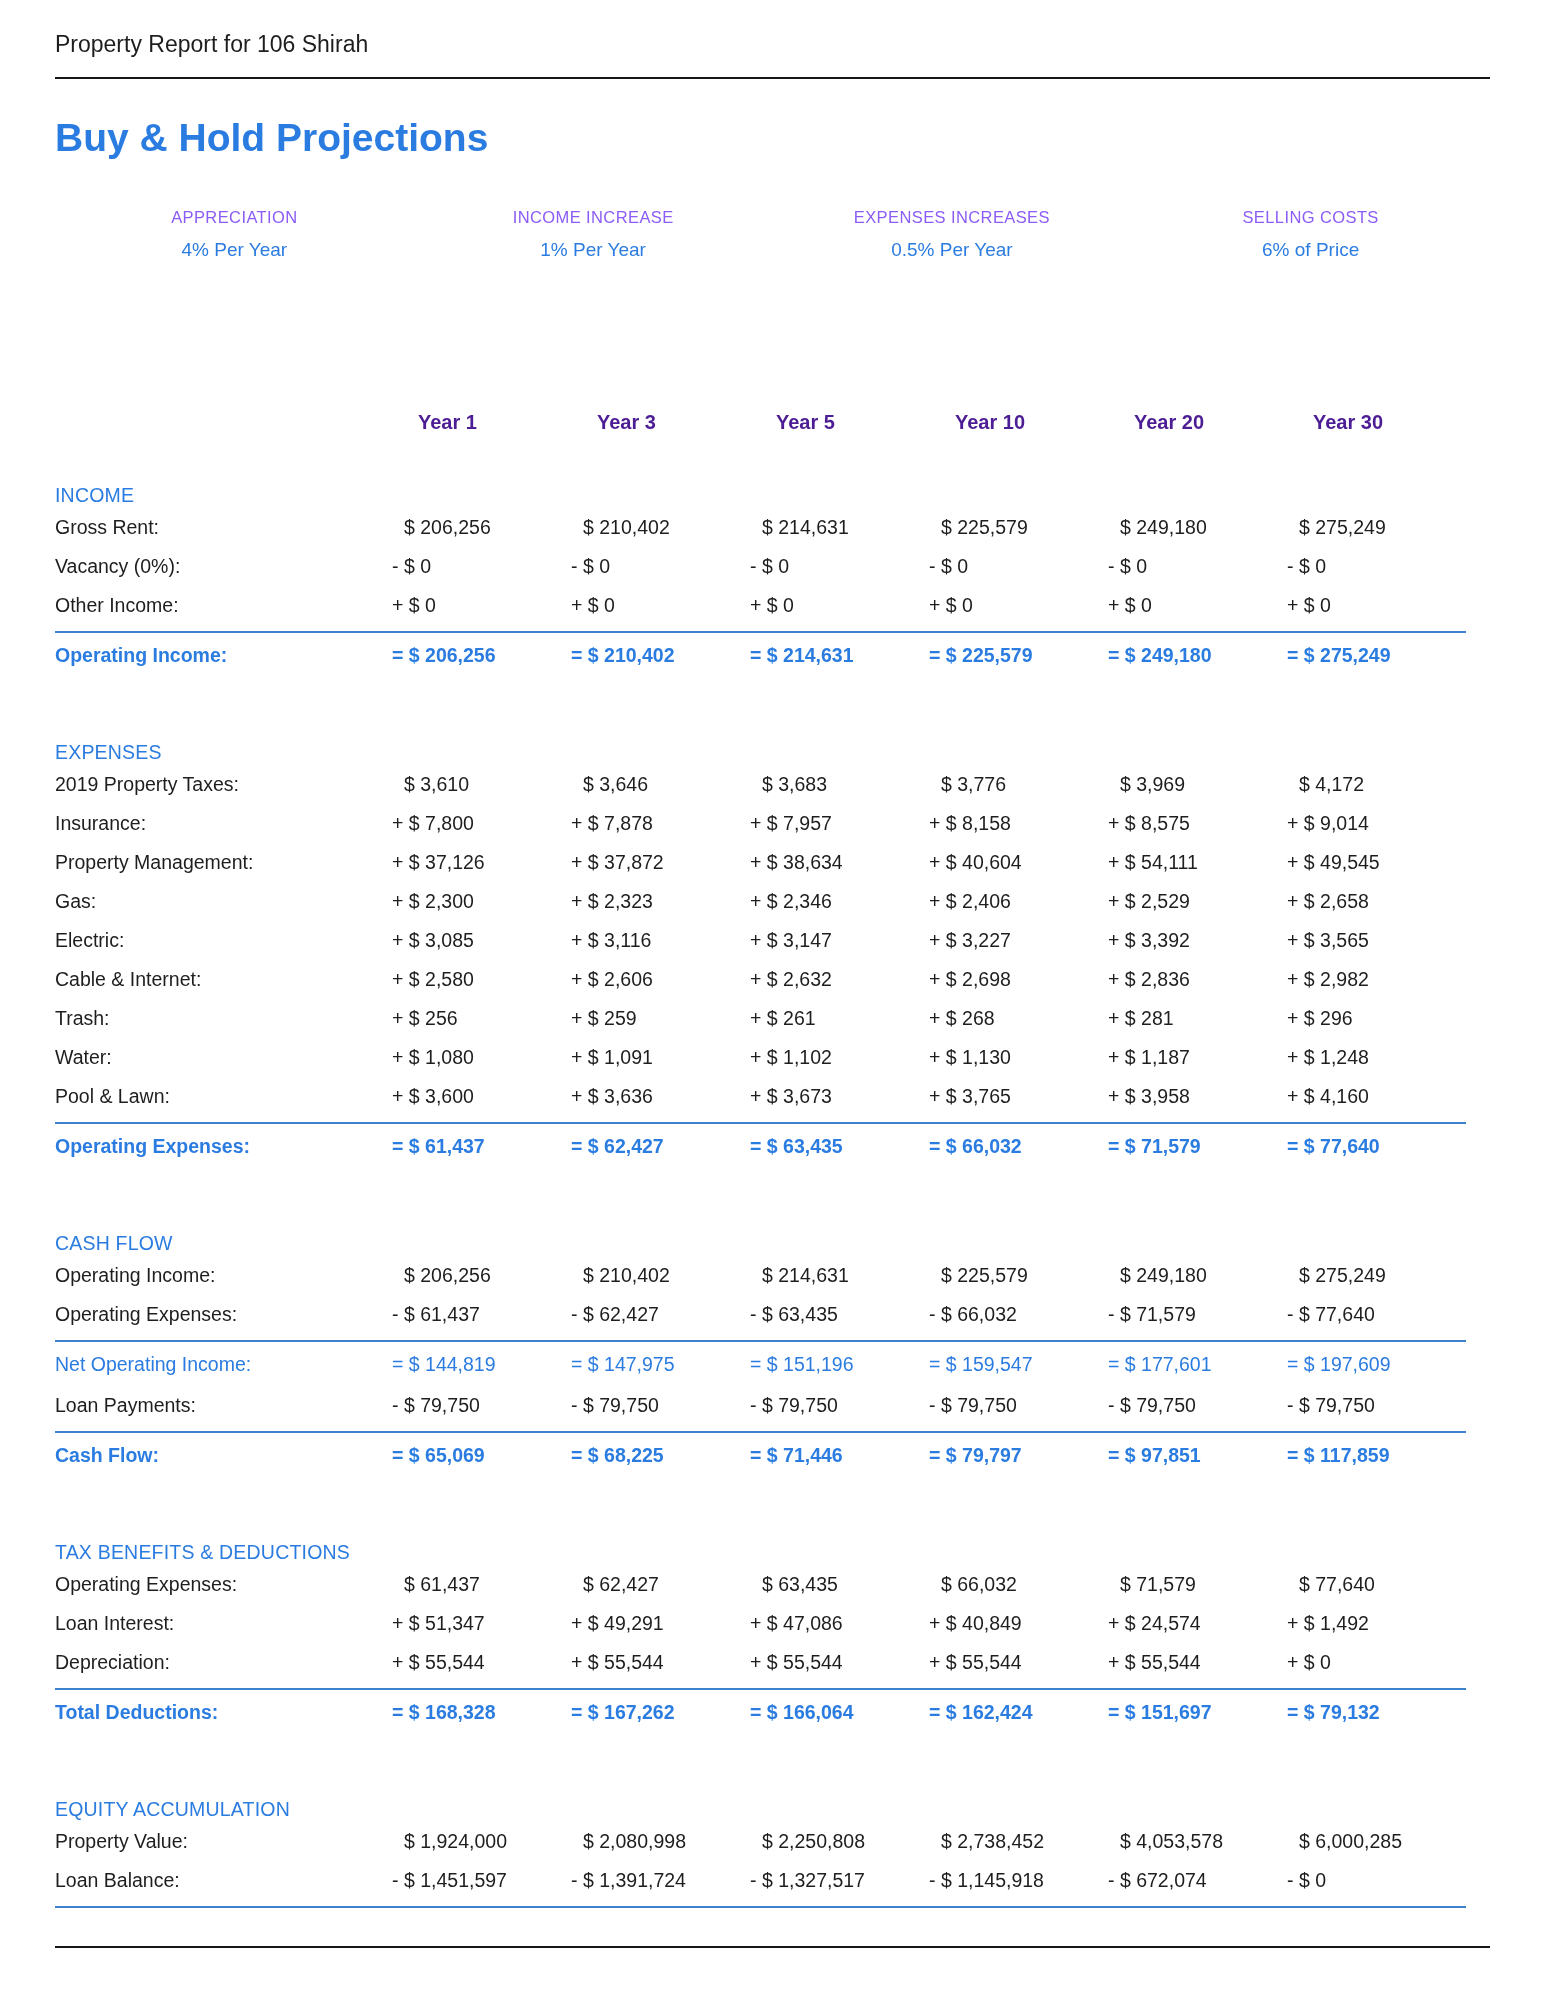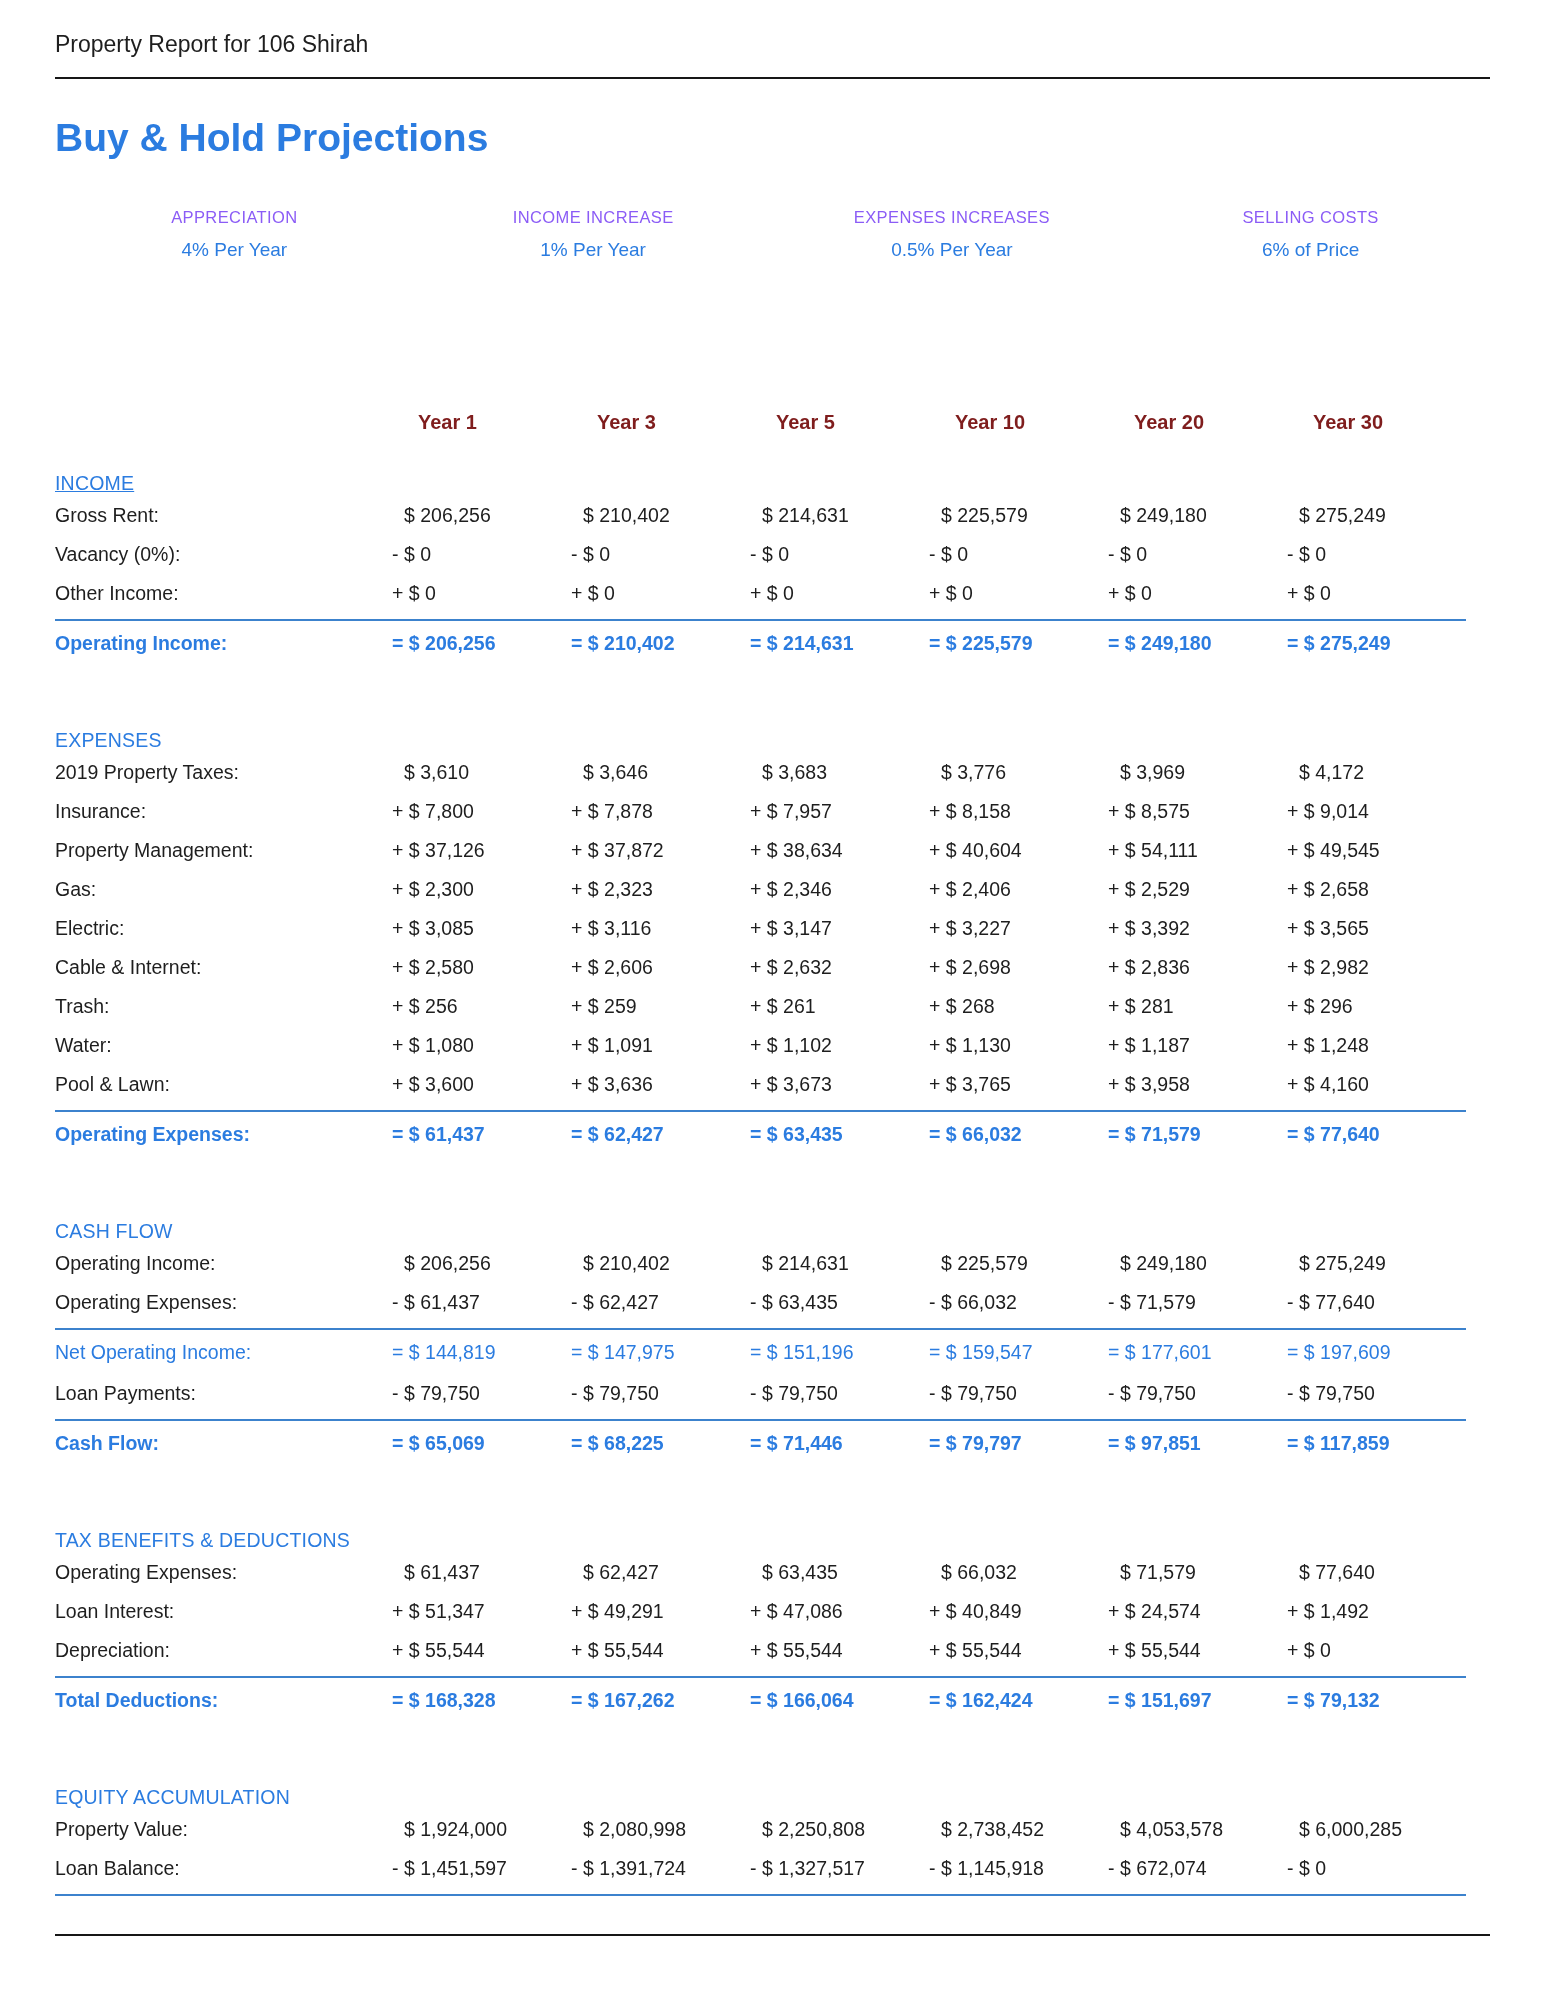--- a/index.html
+++ b/index.html
@@ -29,31 +29,31 @@
     color:var(--blue);
   }
   .assumptions{display:flex;margin-top:46px;width:1435px;}
   .assumption{flex:1;text-align:center;}
   .a-label{font-size:16.5px;letter-spacing:.4px;line-height:20px;color:#8b5cf6;}
   .a-value{margin-top:9px;font-size:19px;line-height:28px;color:var(--blue);}
 
   .year-header-row{display:flex;margin-top:138px;height:40px;align-items:center;width:1411px;}
   .col-head{
     width:179px;box-sizing:border-box;padding-left:26px;
-    font-weight:bold;font-size:20px;color:#7f1d1d;
+    font-weight:bold;font-size:20px;color:#4c1d95;
   }
   .lbl-spacer{width:337px;}
 
   .tbl{width:1411px;}
   .section-title{
     margin-top:62px;
     color:var(--blue);
     font-size:19.5px;line-height:26px;letter-spacing:.2px;
   }
-  .section-title.first{margin-top:28px;text-decoration:underline;}
+  .section-title.first{margin-top:40px;}
   .row{display:flex;align-items:center;height:39px;font-size:19.5px;}
   .row .lbl{width:337px;}
   .row .cell{width:179px;box-sizing:border-box;}
   .row .cell.nosign{padding-left:12px;}
   .row.total{color:var(--blue);font-weight:bold;height:44px;}
   .row.subtotal{color:var(--blue);height:44px;}
   .rule-blue{border:none;border-top:2px solid var(--rule-blue);margin:6px 0 0 0;width:1411px;}
   .rule-black.bottom{margin-top:38px;}
 </style>
 </head>

